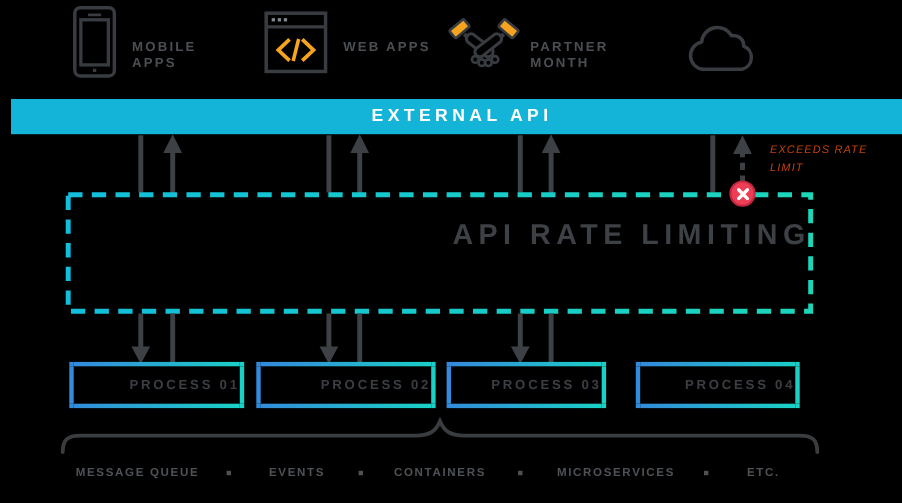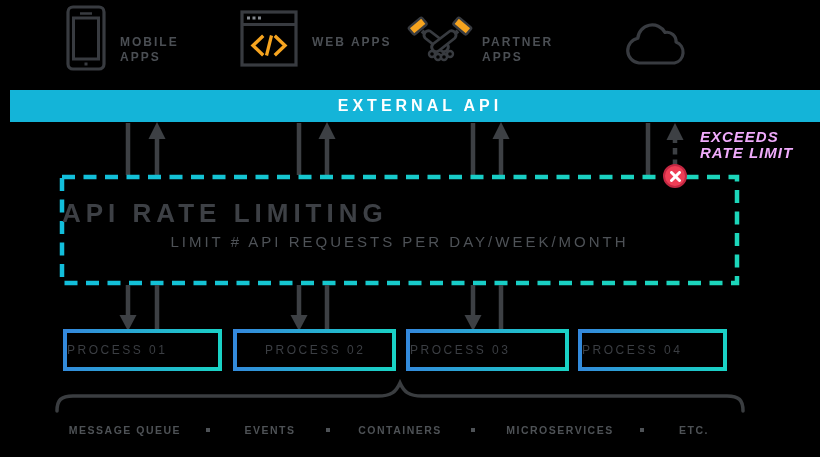--- a/index.html
+++ b/index.html
@@ -19,48 +19,48 @@
     position:absolute;left:0;top:90px;width:820px;height:32px;background:#14b4d8;
     display:flex;align-items:center;justify-content:center;margin-left:10px;
   }
   .banner span{
     color:#ffffff;font-size:16px;font-weight:bold;letter-spacing:4px;
   }
   
   .overlay{position:absolute;left:0;top:0;width:820px;height:457px;pointer-events:none;}
   
   .rl-title{
-    position:absolute;left:62px;top:198px;width:675px;text-align:left;
+    position:absolute;left:62px;top:198px;width:675px;text-align:right;
     color:#3d4045;font-size:26px;font-weight:bold;letter-spacing:5px;
   }
   .rl-sub{
     position:absolute;left:62px;top:233px;width:675px;text-align:center;
     color:#4e5257;font-size:15px;font-weight:normal;letter-spacing:3px;
   }
   
   .exceeds{
     position:absolute;left:700px;top:129px;width:115px;
-    color:#f0abfc;font-size:15px;font-weight:bold;font-style:italic;
+    color:#c2410c;font-size:10px;font-weight:normal;font-style:italic;
     letter-spacing:1px;line-height:16px;
   }
   .x-badge{
     position:absolute;left:663px;top:164px;width:24px;height:24px;border-radius:50%;
     background:#ee3e56;border:2px solid #c22742;box-sizing:border-box;
     display:flex;align-items:center;justify-content:center;
   }
   
   .proc{
     position:absolute;top:329px;height:42px;box-sizing:border-box;
     border:4px solid;border-image:linear-gradient(100deg,#3488dc,#19d3c5) 1;
-    display:flex;align-items:center;justify-content:flex-start;
-    color:#3b3e43;font-size:12px;font-weight:normal;letter-spacing:2.5px;
+    display:flex;align-items:center;justify-content:flex-end;
+    color:#3b3e43;font-size:12px;font-weight:bold;letter-spacing:2.5px;
   }
   .p1{left:63px;width:159px;}
   .p2{left:233px;width:163px;padding-left:28px;}
-  .p3{left:406px;width:163px;}
+  .p3{left:406px;width:145px;}
   .p4{left:578px;width:149px;}
   
   .be-item{
     position:absolute;top:424px;transform:translateX(-50%);
     color:#4e5256;font-size:10.5px;font-weight:bold;letter-spacing:1.5px;white-space:nowrap;
   }
   .be-dot{
     position:absolute;top:428px;width:4px;height:4px;background:#4e5256;
     transform:translateX(-50%);
   }
@@ -95,21 +95,21 @@
     <rect x="48" y="10" width="17" height="9" rx="1.5" transform="rotate(40 57 14)" fill="#f6a41f" stroke="#383b40" stroke-width="2.4"></rect>
     <line x1="16" y1="19" x2="30" y2="31" stroke="#383b40" stroke-width="4"></line>
     <line x1="52" y1="19" x2="38" y2="31" stroke="#383b40" stroke-width="4"></line>
     <path d="M24 19 L41 32 A4.5 4.5 0 0 1 35.5 39 L19 26 A4.5 4.5 0 0 1 24 19 Z" fill="#000" stroke="#383b40" stroke-width="2.8" stroke-linejoin="round"></path>
     <path d="M44 19 L27 32 A4.5 4.5 0 0 0 32.5 39 L49 26 A4.5 4.5 0 0 0 44 19 Z" fill="#000" stroke="#383b40" stroke-width="2.8" stroke-linejoin="round"></path>
     <circle cx="26" cy="42" r="3" fill="#000" stroke="#383b40" stroke-width="2.4"></circle>
     <circle cx="32" cy="45" r="3" fill="#000" stroke="#383b40" stroke-width="2.4"></circle>
     <circle cx="38" cy="45" r="3" fill="#000" stroke="#383b40" stroke-width="2.4"></circle>
     <circle cx="44" cy="42" r="3" fill="#000" stroke="#383b40" stroke-width="2.4"></circle>
   </svg>
-  <div class="app-label" style="left:482px">PARTNER APPS</div>
+  <div class="app-label" style="left:482px">PARTNER MONTH</div>
 
   <svg class="app-icon" style="left:624px;top:22px" width="66" height="44" viewBox="0 0 66 44">
     <path d="M15 41 A12.5 12.5 0 0 1 13.8 16.3 A14.5 14.5 0 0 1 41 10.5 A9 9 0 0 1 52 20 A11 11 0 0 1 50.5 41 Z" fill="none" stroke="#383b40" stroke-width="3.2" stroke-linejoin="round"></path>
   </svg>
 
   <div class="banner">
     <span>EXTERNAL API</span>
   </div>
 
   <svg class="overlay" viewBox="0 0 820 457">
@@ -156,21 +156,20 @@
       <line x1="157" y1="285" x2="157" y2="329"></line>
       <line x1="327" y1="285" x2="327" y2="329"></line>
       <line x1="501" y1="285" x2="501" y2="329"></line>
     </g>
 
     <path d="M57 411 C57 400 61 396 73 396 L378 396 C391 396 396 392 400 383
              C404 392 409 396 422 396 L727 396 C739 396 743 400 743 411" fill="none" stroke="#3a3d40" stroke-width="3.5" stroke-linecap="round"></path>
   </svg>
 
   <div class="rl-title">API RATE LIMITING</div>
-  <div class="rl-sub">LIMIT # API REQUESTS PER DAY/WEEK/MONTH</div>
 
   <div class="exceeds">EXCEEDS RATE LIMIT</div>
   <div class="x-badge">
     <svg width="11" height="11" viewBox="0 0 11 11">
       <line x1="1.5" y1="1.5" x2="9.5" y2="9.5" stroke="#fff" stroke-width="3" stroke-linecap="round"></line>
       <line x1="9.5" y1="1.5" x2="1.5" y2="9.5" stroke="#fff" stroke-width="3" stroke-linecap="round"></line>
     </svg>
   </div>
 
   <div class="proc p1">

